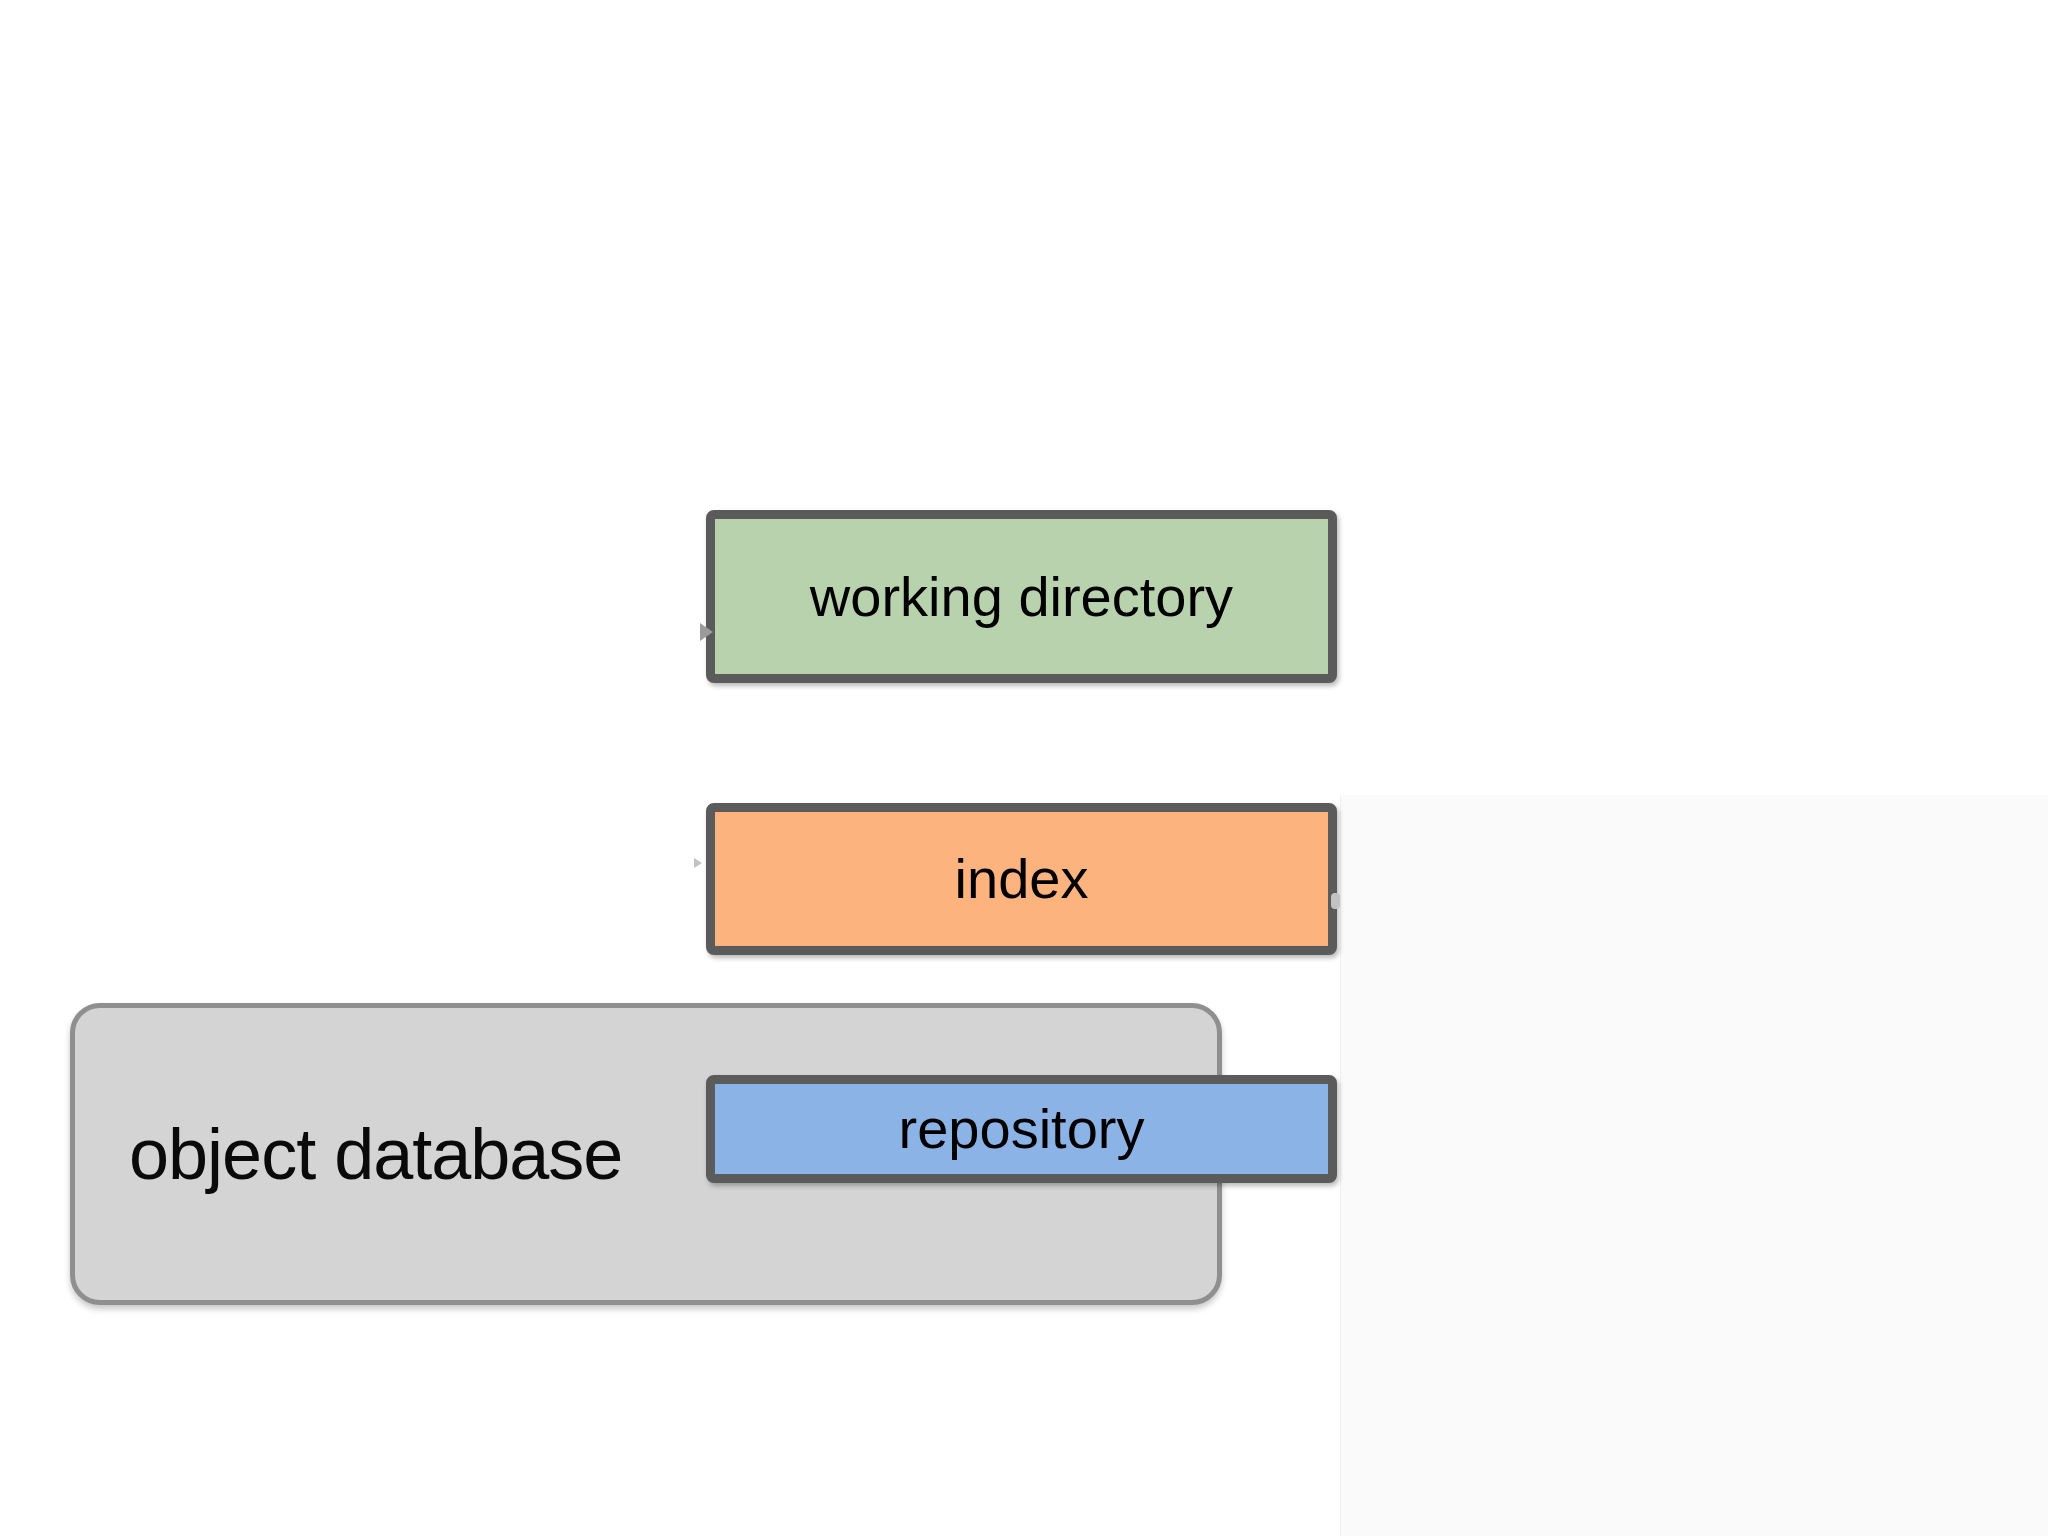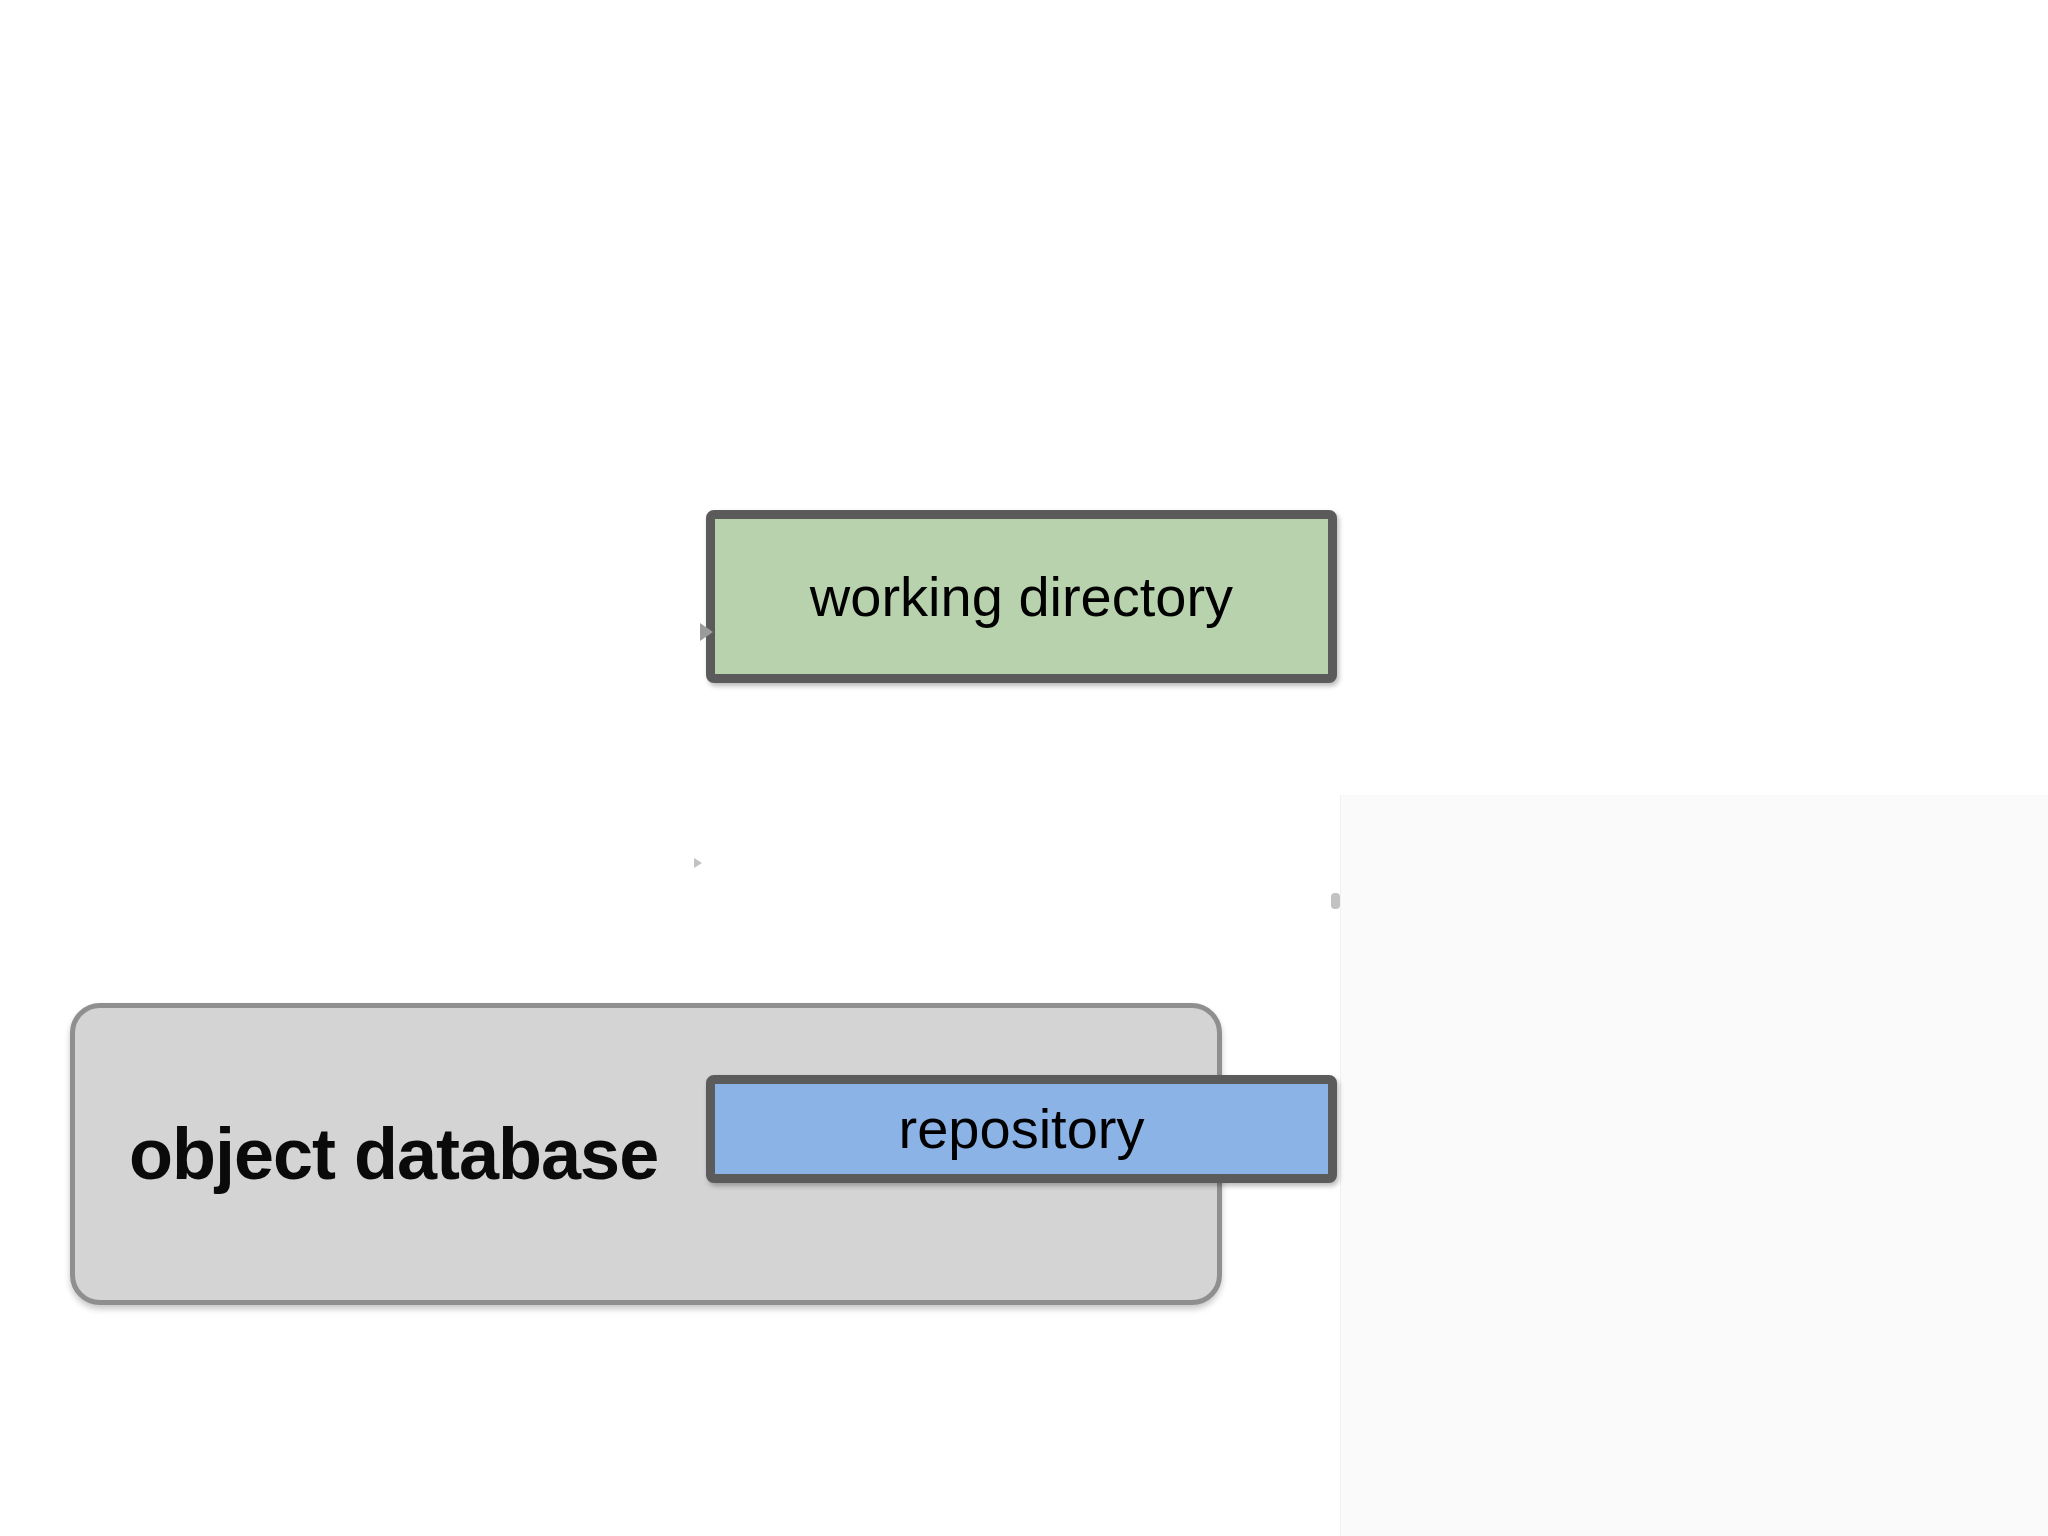--- a/index.html
+++ b/index.html
@@ -57,21 +57,21 @@
     border: 5px solid #8f8f8f;
     border-radius: 30px;
     box-shadow: 0 4px 6px rgba(0,0,0,0.22);
     display: flex;
     align-items: center;
     justify-content: flex-start;
     z-index: 2;
   }
   .object-db .label {
     font-family: "Liberation Sans", sans-serif;
-    font-weight: bold;
+    font-weight: normal;
     font-size: 72px;
     letter-spacing: -1px;
     color: #0a0a0a;
     padding-left: 54px;
     white-space: nowrap;
   }
 
   
   .arrow-remnant {
     position: absolute;
@@ -111,20 +111,23 @@
   <div class="side-panel" style="background-color: rgb(250, 250, 250);"></div>
 
   <div class="object-db" style="background-color: rgb(212, 212, 212); border-color: rgb(143, 143, 143);">
     <span class="label" style="color: rgb(10, 10, 10);">object database</span>
   </div>
 
   <div class="cbox box-working" style="background-color: rgb(185, 210, 174); border-color: rgb(91, 91, 91);">
     <span class="label" style="color: rgb(0, 0, 0);">working directory</span>
   </div>
 
+  <div class="cbox box-index" style="background-color: rgb(252, 179, 126); border-color: rgb(91, 91, 91);">
+    <span class="label" style="color: rgb(0, 0, 0);">index</span>
+  </div>
 
   <div class="cbox box-repo" style="background-color: rgb(140, 179, 230); border-color: rgb(91, 91, 91);">
     <span class="label" style="color: rgb(0, 0, 0);">repository</span>
   </div>
 
   <div class="arrow-remnant"></div>
 
   <div class="tiny-mark"></div>
 
   <div class="nub-remnant"></div>

